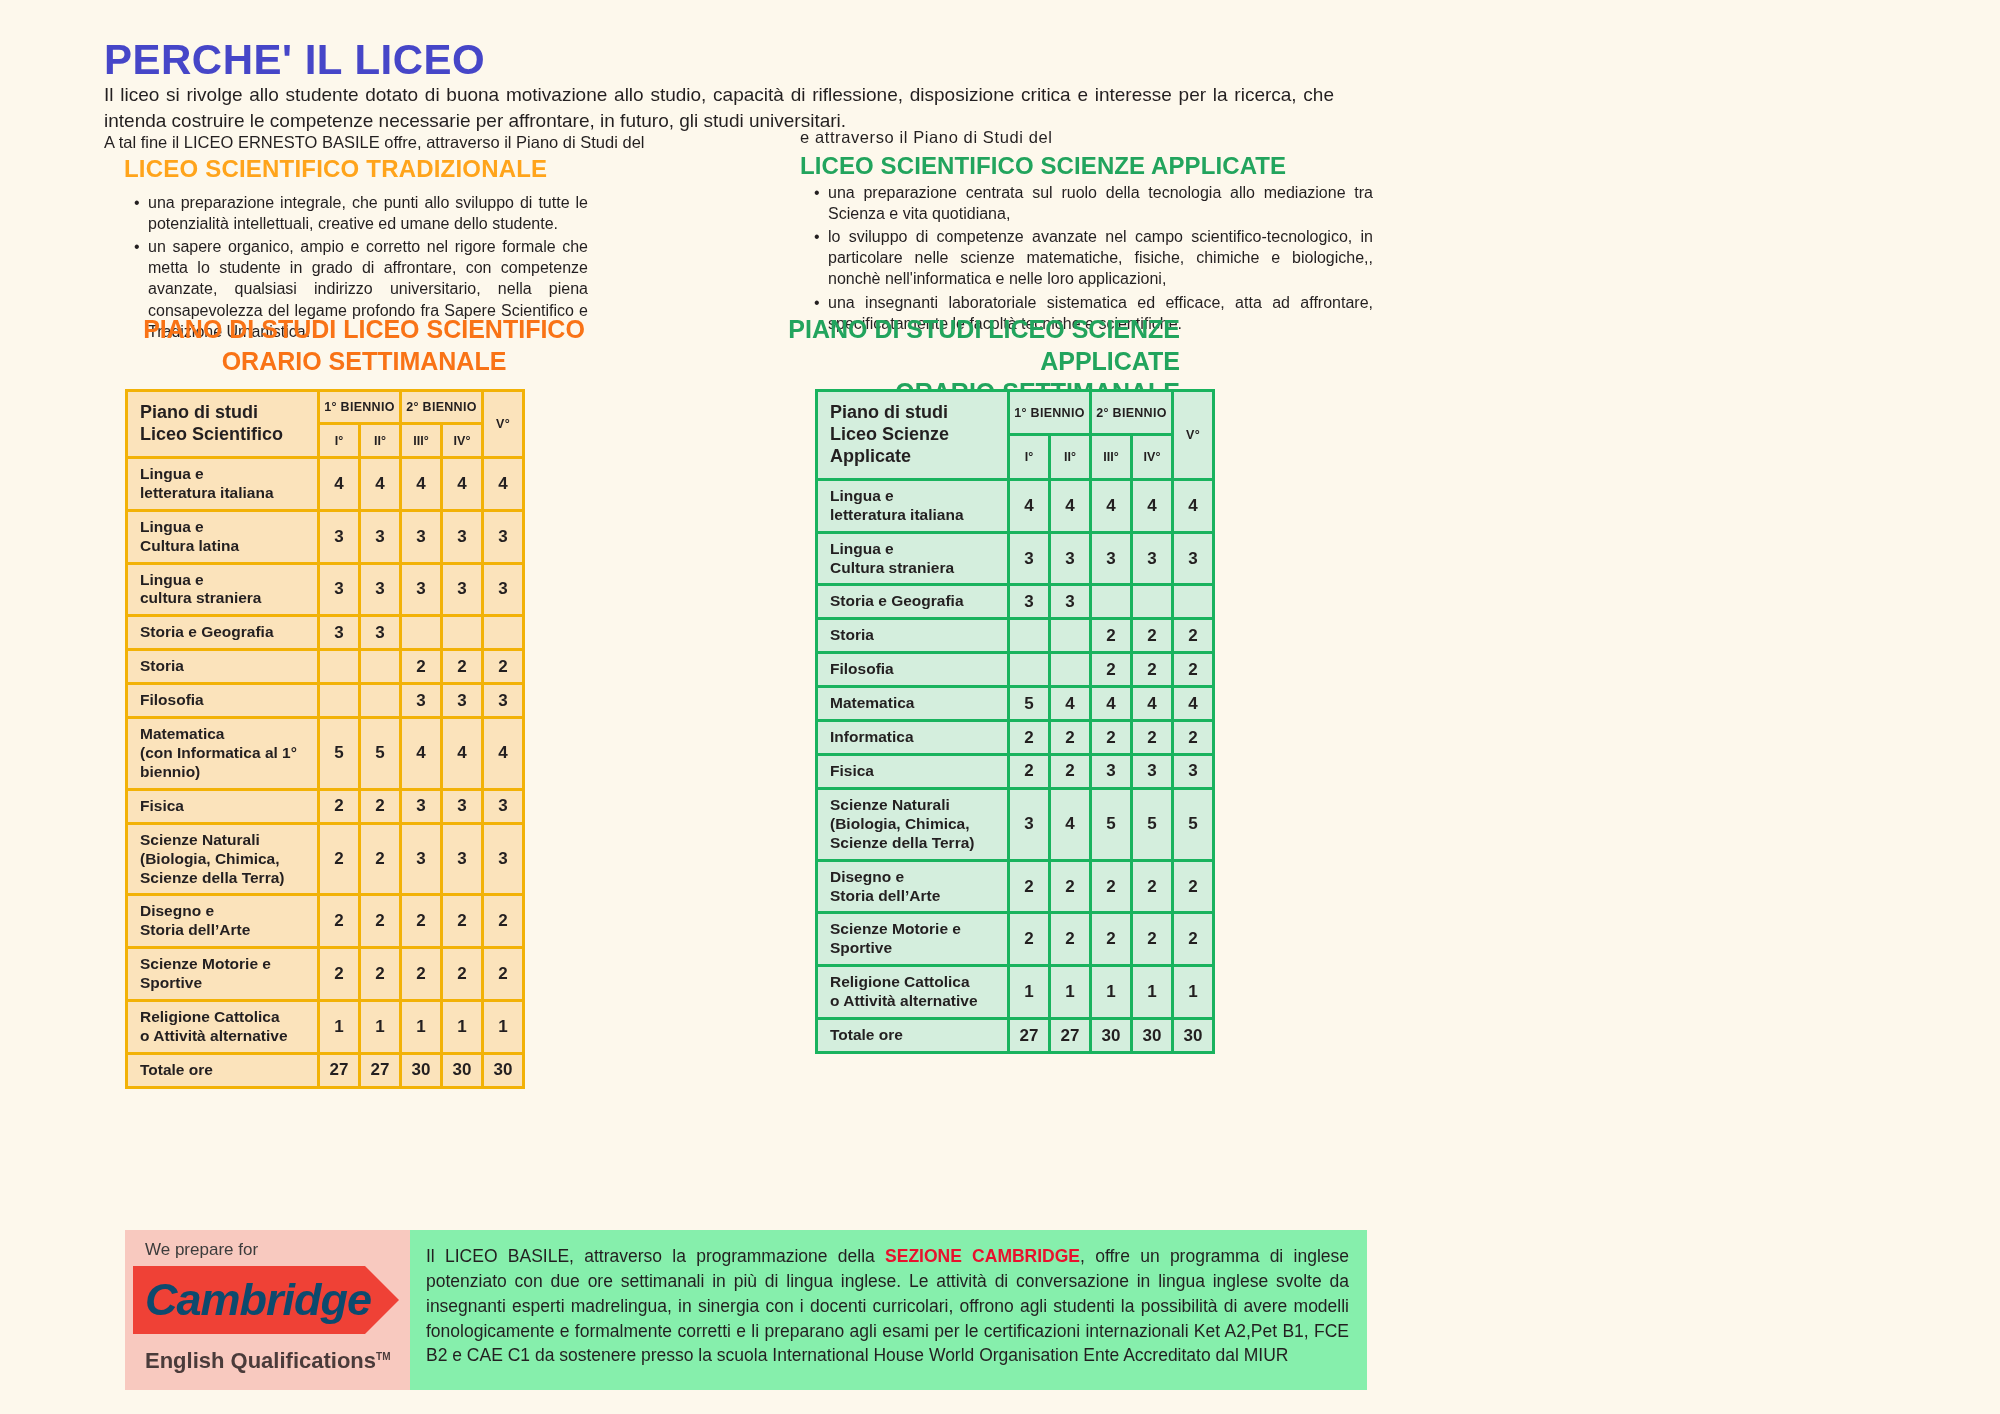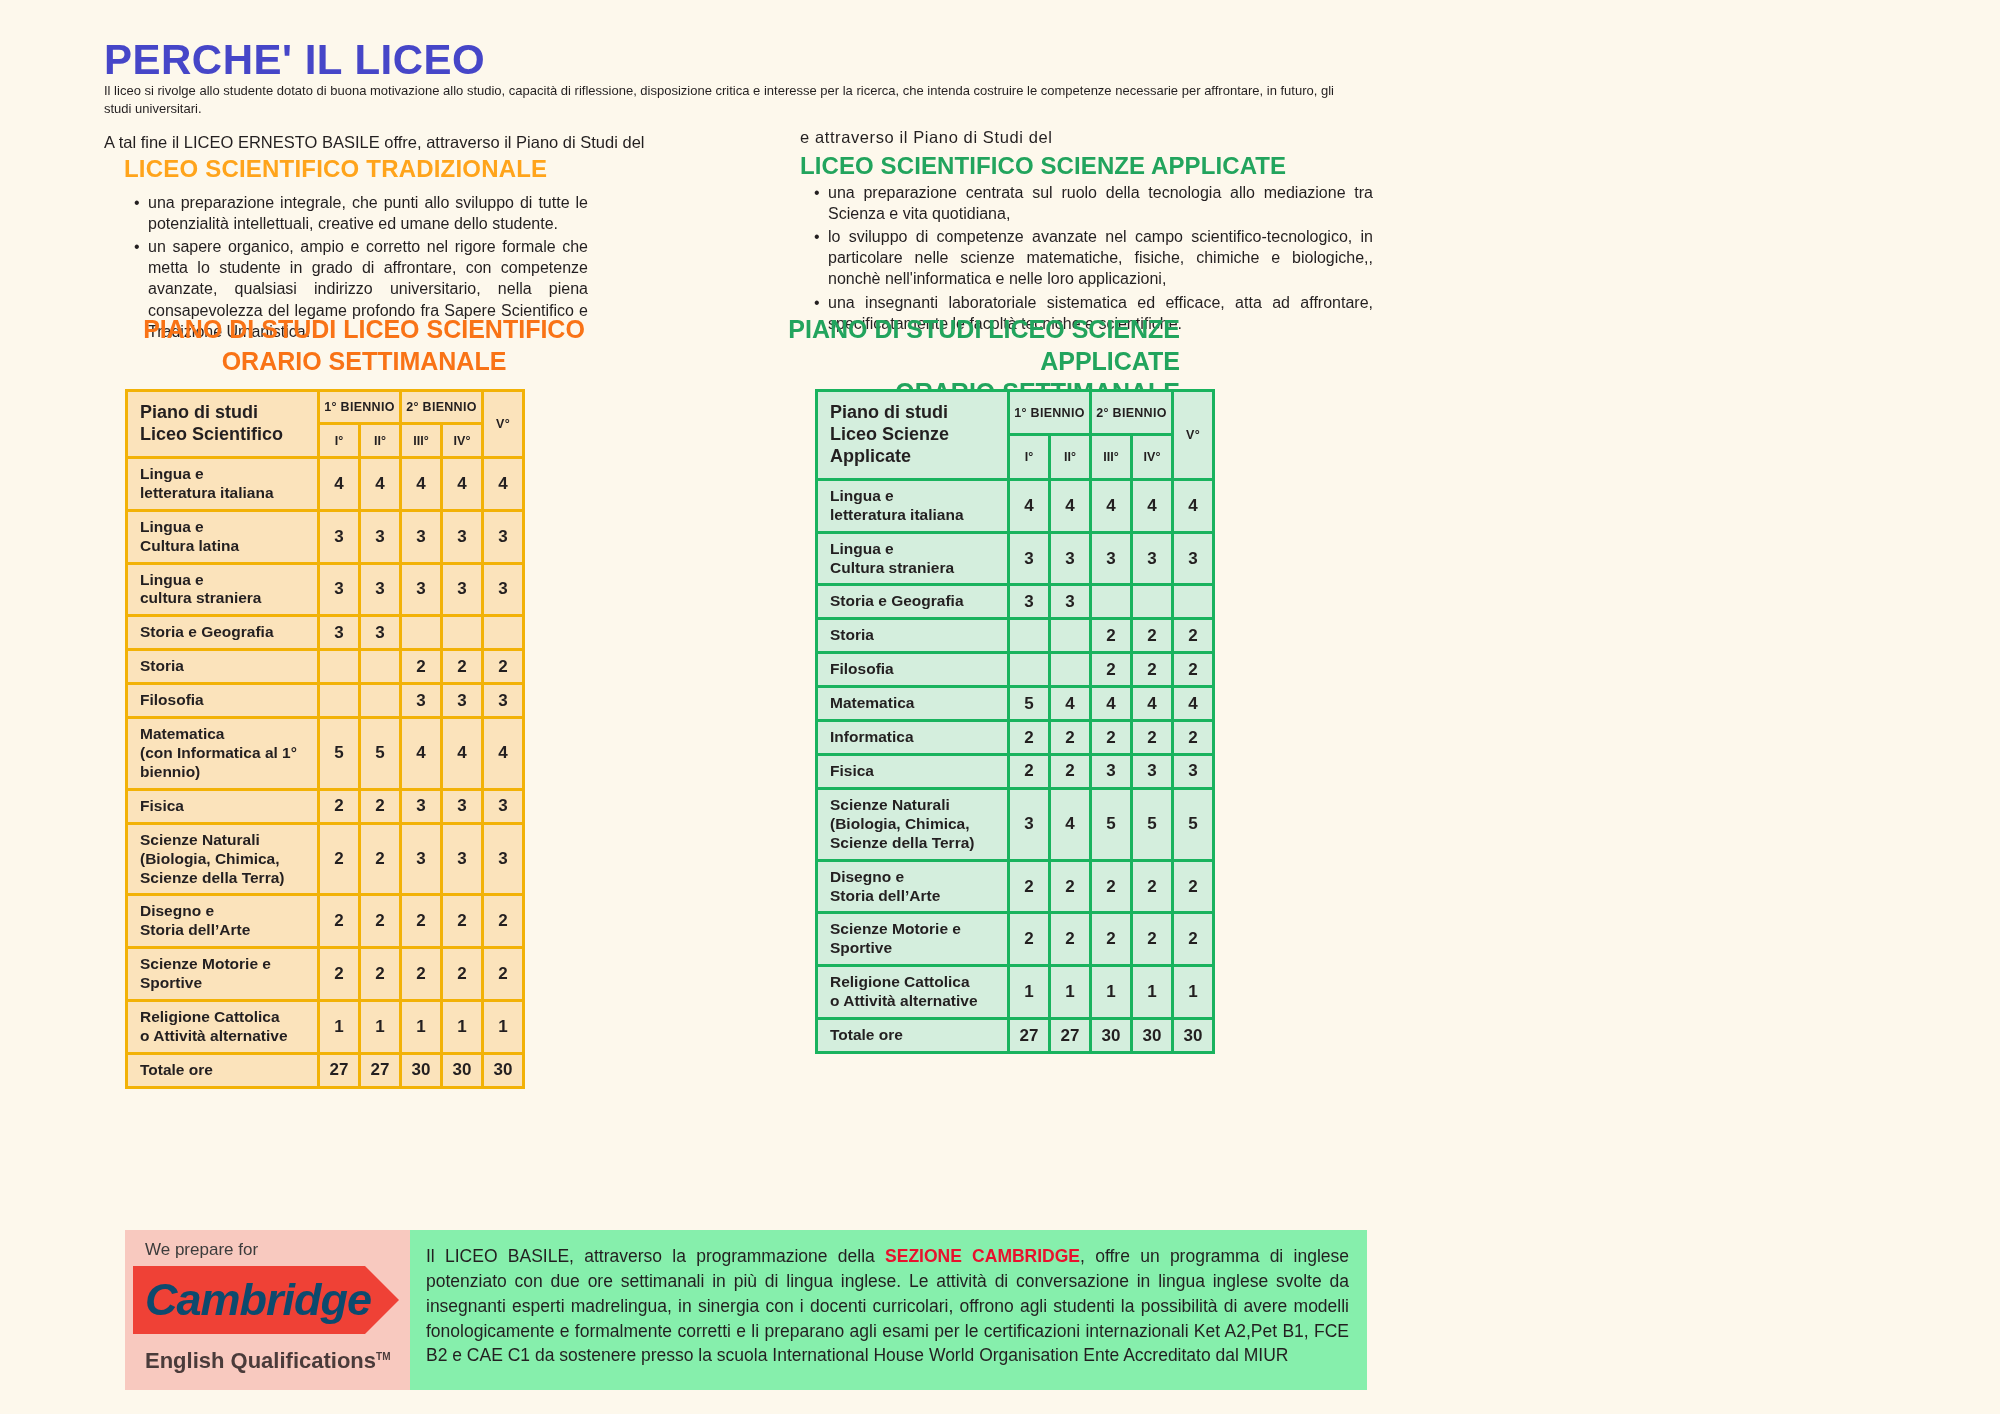--- a/index.html
+++ b/index.html
@@ -15,21 +15,21 @@
   
   .content{position:absolute;left:0;top:0;width:1360px;height:1414px;margin-left:40px;}
 
   .title-main{
     position:absolute;left:64px;top:36px;
     font-size:42px;font-weight:bold;letter-spacing:.5px;
     color:#4646c8;
   }
   .intro{
     position:absolute;left:64px;top:82px;width:1230px;
-    font-size:13px;line-height:1.38;text-align:justify;
+    font-size:19px;line-height:1.38;text-align:justify;
   }
   .intro2{
     position:absolute;left:64px;top:131px;width:700px;
     font-size:16.5px;line-height:1.38;
   }
 
   .sub-orange{
     position:absolute;left:84px;top:155px;
     font-size:24px;font-weight:bold;color:#ffa41b;letter-spacing:.2px;
   }

